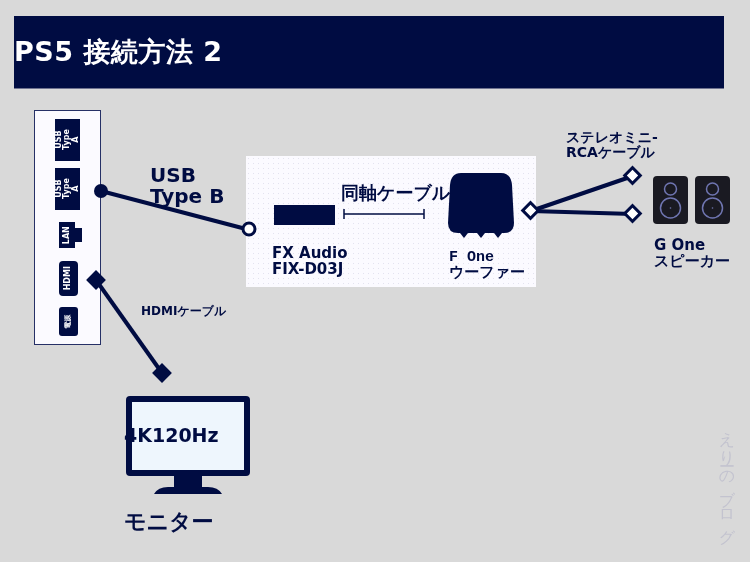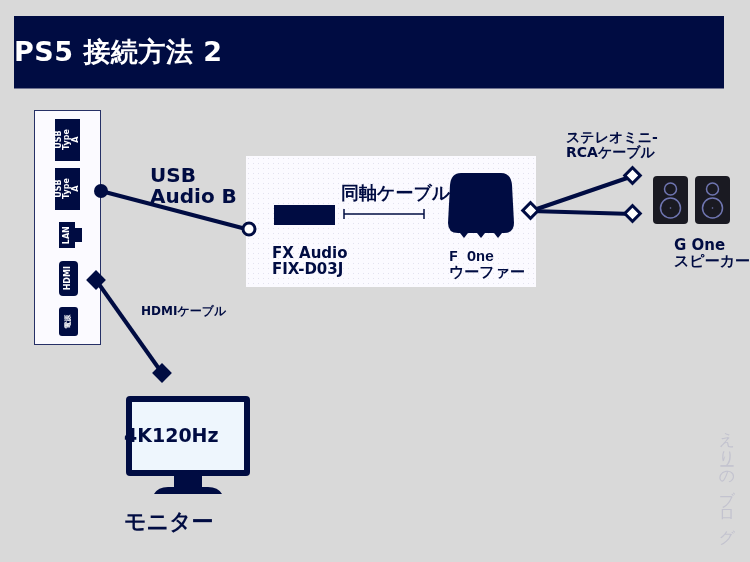--- a/index.html
+++ b/index.html
@@ -96,40 +96,40 @@
   <rect x="627" y="170" width="11" height="11" fill="#fff" stroke="#000c42" stroke-width="3" transform="rotate(45 632.5 175.5)"></rect>
   <rect x="627" y="208" width="11" height="11" fill="#fff" stroke="#000c42" stroke-width="3" transform="rotate(45 632.5 213.5)"></rect>
 
   <line x1="96" y1="280" x2="162" y2="373" stroke="#000c42" stroke-width="4"></line>
   <rect x="89" y="273" width="14" height="14" fill="#000c42" transform="rotate(45 96 280)"></rect>
   <rect x="155" y="366" width="14" height="14" fill="#000c42" transform="rotate(45 162 373)"></rect>
 </svg>
 
 <div class="abs label" style="left:150px;top:165px;font-size:20px;">
   <div>USB</div>
-  <div>Audio B</div>
+  <div>Type B</div>
 </div>
 
 <div class="abs label" style="left:341px;top:184px;font-size:18px;">同軸ケーブル</div>
 
 <div class="abs label" style="left:272px;top:246px;font-size:15px;">
   <div>FX Audio</div>
   <div>FIX-D03J</div>
 </div>
 
 <div class="abs label" style="left:449px;top:250px;font-size:15px;font-family:Liberation Mono, monospace;">
   <div>F One</div>
   <div>ウーファー</div>
 </div>
 
 <div class="abs label" style="left:546px;top:130px;font-size:14px;margin-left:20px;">
   <div>ステレオミニ-</div>
   <div>RCAケーブル</div>
 </div>
 
-<div class="abs label" style="left:654px;top:238px;font-size:15px;margin-left:20px;">
+<div class="abs label" style="left:654px;top:238px;font-size:15px;">
   <div>G One</div>
   <div>スピーカー</div>
 </div>
 
 <div class="abs label" style="left:141px;top:305px;font-size:12px;">HDMIケーブル</div>
 
 <div class="abs watermark">えりーのブログ</div>
 
 </body></html>

